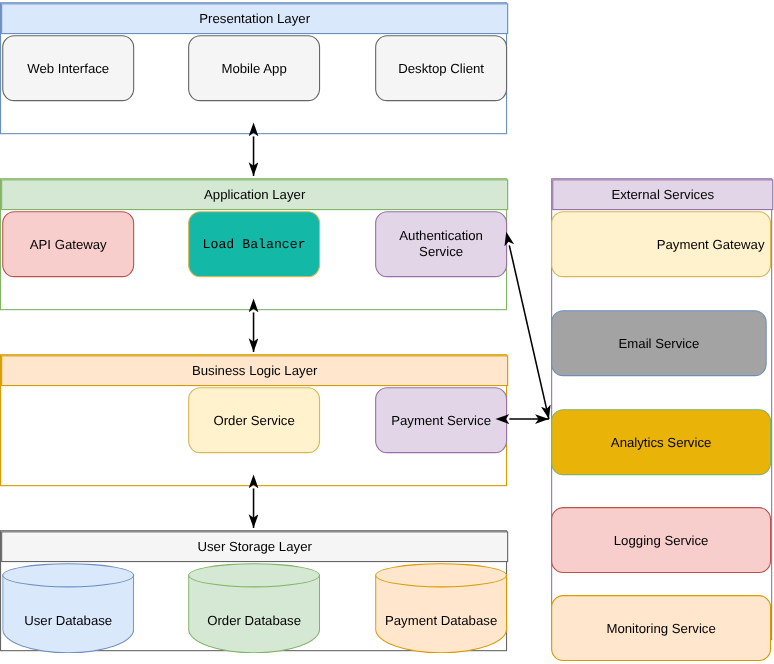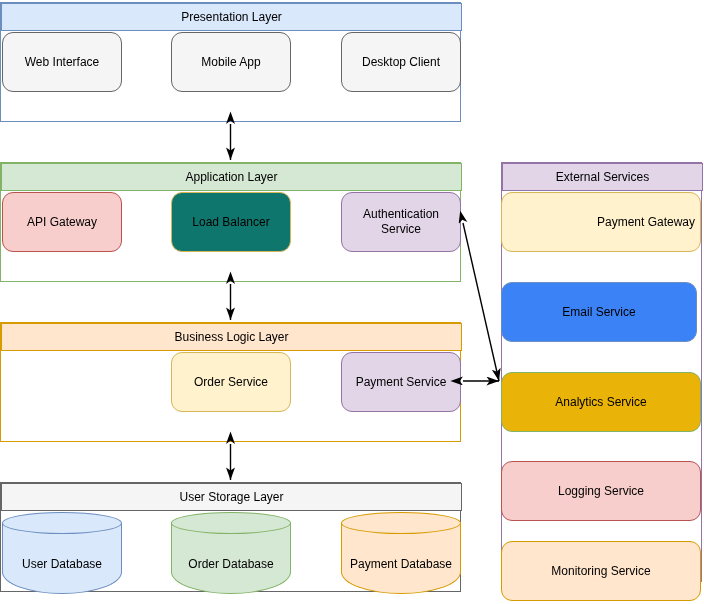--- a/index.html
+++ b/index.html
@@ -125,21 +125,21 @@
   </div>
 
   <div class="layer" style="left:0px; top:162px; width:461px; height:120px; border-color:#82b366;">
     <div class="layer-header" style="width:461px; height:28px; background:#d5e8d4; border-color:#82b366;">
       <span>Application Layer</span>
     </div>
   </div>
   <div class="node" style="left:2px; top:192px; width:120px; height:60px; background:#f8cecc; border-color:#b85450;">
     <span>API Gateway</span>
   </div>
-  <div class="node" style="left:171px; top:192px; width:120px; height:60px; background:#0f766e; border-color:#d6b656;">
+  <div class="node" style="left:171px; top:192px; width:120px; height:60px; background:#14b8a6; border-color:#d6b656;font-family:Liberation Mono, monospace;">
     <span>Load Balancer</span>
   </div>
   <div class="node" style="left:341px; top:192px; width:120px; height:60px; background:#e1d5e7; border-color:#9673a6;">
     <span>Authentication Service</span>
   </div>
 
   <div class="layer" style="left:0px; top:322px; width:461px; height:120px; border-color:#d79b00;">
     <div class="layer-header" style="width:461px; height:28px; background:#ffe6cc; border-color:#d79b00;">
       <span>Business Logic Layer</span>
     </div>
@@ -176,21 +176,21 @@
   </div>
 
   <div class="layer" style="left:501px; top:162px; width:201px; height:420px; border-color:#9673a6;">
     <div class="layer-header" style="width:201px; height:28px; background:#e1d5e7; border-color:#9673a6;">
       <span>External Services</span>
     </div>
   </div>
   <div class="node" style="left:501px; top:192px; width:200px; height:60px; background:#fff2cc; border-color:#d6b656;justify-content:flex-end;">
     <span>Payment Gateway</span>
   </div>
-  <div class="node" style="left:501px; top:282px; width:196px; height:60px; background:#3b82f6; border-color:#6c8ebf;">
+  <div class="node" style="left:501px; top:282px; width:196px; height:60px; background:#a3a3a3; border-color:#6c8ebf;">
     <span>Email Service</span>
   </div>
   <div class="node" style="left:501px; top:372px; width:200px; height:60px; background:#eab308; border-color:#82b366;">
     <span>Analytics Service</span>
   </div>
   <div class="node" style="left:501px; top:461px; width:200px; height:60px; background:#f8cecc; border-color:#b85450;">
     <span>Logging Service</span>
   </div>
   <div class="node" style="left:501px; top:541px; width:200px; height:60px; background:#ffe6cc; border-color:#d79b00;">
     <span>Monitoring Service</span>

